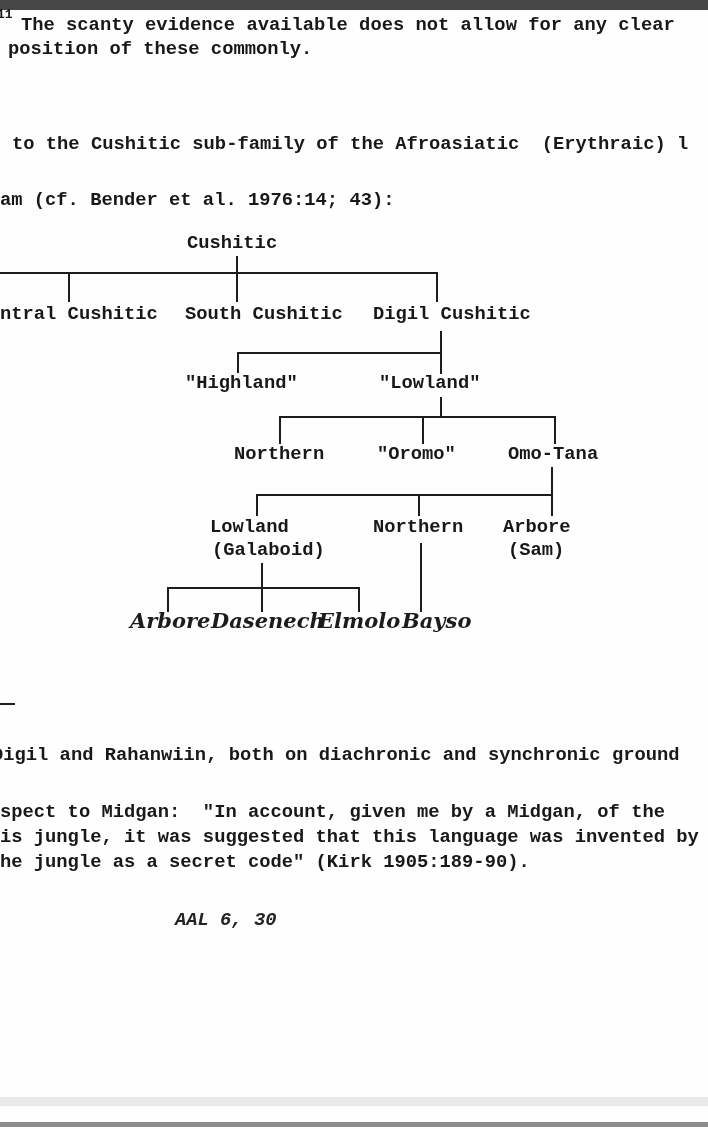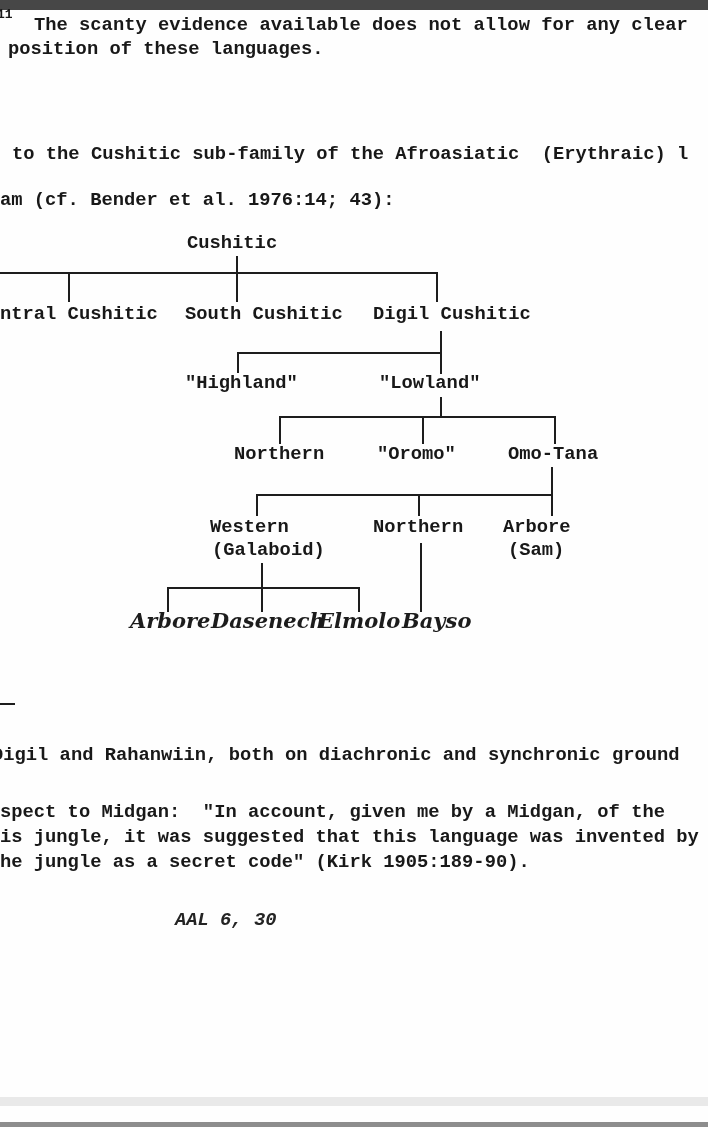--- a/index.html
+++ b/index.html
@@ -43,24 +43,24 @@
   .fnrule { position: absolute; background: #1d1d1d; height: 2px; }
 </style>
 </head>
 <body>
 
 <div class="screen">
 
   <div class="bar" style="top:0; height:10px; background:#474747;"></div>
 
   <div class="sup" style="left:-3px; top:8px;">11</div>
-  <div class="tline" style="left:34px; top:13px;">The scanty evidence available does not allow for any clear</div>
-  <div class="tline" style="left:8px; top:37px;">position of these languages.</div>
+  <div class="tline" style="left:21px; top:13px;">The scanty evidence available does not allow for any clear</div>
+  <div class="tline" style="left:8px; top:37px;">position of these commonly.</div>
 
-  <div class="tline" style="left:12px; top:142px;">to the Cushitic sub-family of the Afroasiatic  (Erythraic) l</div>
+  <div class="tline" style="left:12px; top:132px;">to the Cushitic sub-family of the Afroasiatic  (Erythraic) l</div>
   <div class="tline" style="left:0px; top:188px;">am (cf. Bender et al. 1976:14; 43):</div>
 
   <div>
 
     <div class="tline" style="left:187px; top:231px;">Cushitic</div>
 
     <div class="vline" style="left:236px; top:256px; height:46px;"></div>
     <div class="hline" style="left:-30px; top:272px; width:468px;"></div>
     <div class="vline" style="left:68px; top:272px; height:30px;"></div>
     <div class="vline" style="left:436px; top:272px; height:30px;"></div>
@@ -84,21 +84,21 @@
 
     <div class="tline" style="left:234px; top:442px;">Northern</div>
     <div class="tline" style="left:377px; top:442px;">"Oromo"</div>
     <div class="tline" style="left:508px; top:442px;">Omo-Tana</div>
 
     <div class="vline" style="left:551px; top:467px; height:49px;"></div>
     <div class="hline" style="left:256px; top:494px; width:297px;"></div>
     <div class="vline" style="left:256px; top:494px; height:22px;"></div>
     <div class="vline" style="left:418px; top:494px; height:22px;"></div>
 
-    <div class="tline" style="left:210px; top:515px;">Western</div>
+    <div class="tline" style="left:210px; top:515px;">Lowland</div>
     <div class="tline" style="left:212px; top:538px;">(Galaboid)</div>
     <div class="tline" style="left:373px; top:515px;">Northern</div>
     <div class="tline" style="left:503px; top:515px;">Arbore</div>
     <div class="tline" style="left:508px; top:538px;">(Sam)</div>
 
     <div class="vline" style="left:261px; top:563px; height:49px;"></div>
     <div class="hline" style="left:167px; top:587px; width:193px;"></div>
     <div class="vline" style="left:167px; top:587px; height:25px;"></div>
     <div class="vline" style="left:358px; top:587px; height:25px;"></div>
     <div class="vline" style="left:420px; top:543px; height:69px;"></div>

